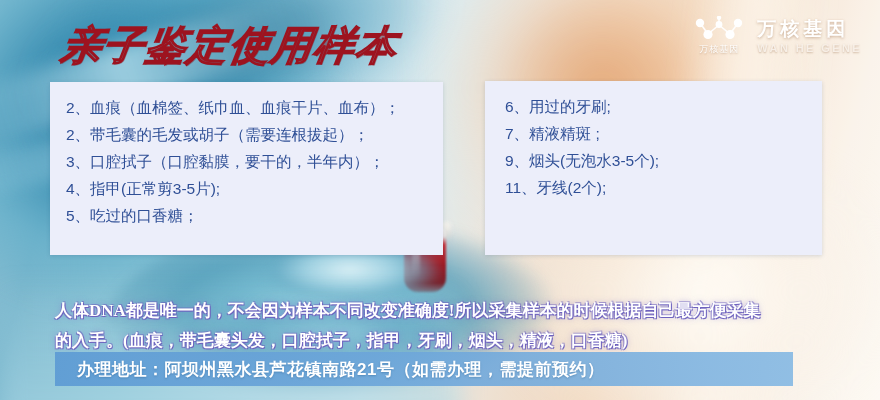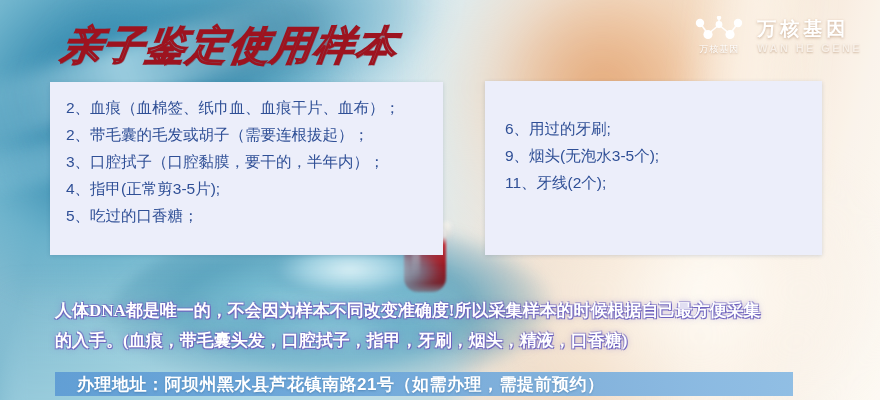--- a/index.html
+++ b/index.html
@@ -183,40 +183,40 @@
   .panel-left{left:50px;top:82px;width:393px;height:173px;}
   .panel-right{left:485px;top:81px;width:337px;height:174px;}
   .panel ul{list-style:none;margin:0;padding:0;}
   .panel li{
     color:#2f4f96;
     font-size:15.5px;
     line-height:27px;
     white-space:nowrap;
   }
   .panel-left ul{padding:12px 0 0 16px;}
-  .panel-right ul{padding:12px 4px 0 20px;margin-top:22px;}
+  .panel-right ul{padding:12px 4px 0 20px;}
 
   
   .note{
     position:absolute;left:55px;top:272px;width:790px;
     font-family:"Liberation Serif","DejaVu Serif",serif;
     font-size:17px;line-height:30px;font-weight:bold;
     color:#ffffff;
     text-shadow:
       1px 1px 0 rgba(108,96,190,.95),
       -1px 1px 0 rgba(108,96,190,.75),
       1px -1px 0 rgba(108,96,190,.55),
       0 0 6px rgba(120,110,200,.55);
     margin-top: 24px;
   }
   .note-line{white-space:nowrap;}
 
   
   .addrbar{
-    position:absolute;left:55px;top:372px;width:738px;height:24px;
+    position:absolute;left:55px;top:352px;width:738px;height:34px;
     background:linear-gradient(90deg,rgba(93,155,212,.92) 0%,rgba(112,168,219,.9) 55%,rgba(130,183,227,.88) 100%);
     display:flex;align-items:center;
   }
   .addrbar-text{
     color:#ffffff;font-size:17px;font-weight:bold;letter-spacing:.5px;
     padding-left:22px;white-space:nowrap;
     text-shadow:0 1px 2px rgba(30,80,130,.35);
   }
 </style>
 </head>
@@ -279,20 +279,21 @@
       <li>2、带毛囊的毛发或胡子（需要连根拔起）；</li>
       <li>3、口腔拭子（口腔黏膜，要干的，半年内）；</li>
       <li>4、指甲(正常剪3-5片);</li>
       <li>5、吃过的口香糖；</li>
     </ul>
   </div>
 
   <div class="panel panel-right">
     <ul>
       <li>6、用过的牙刷;</li>
+      <li>7、精液精斑 ;</li>
       <li>9、烟头(无泡水3-5个);</li>
       <li>11、牙线(2个);</li>
     </ul>
   </div>
 
   <div class="note">
     <div class="note-line">人体DNA都是唯一的，不会因为样本不同改变准确度!所以采集样本的时候根据自己最方便采集</div>
     <div class="note-line">的入手。(血痕，带毛囊头发，口腔拭子，指甲，牙刷，烟头，精液，口香糖)</div>
   </div>
 

